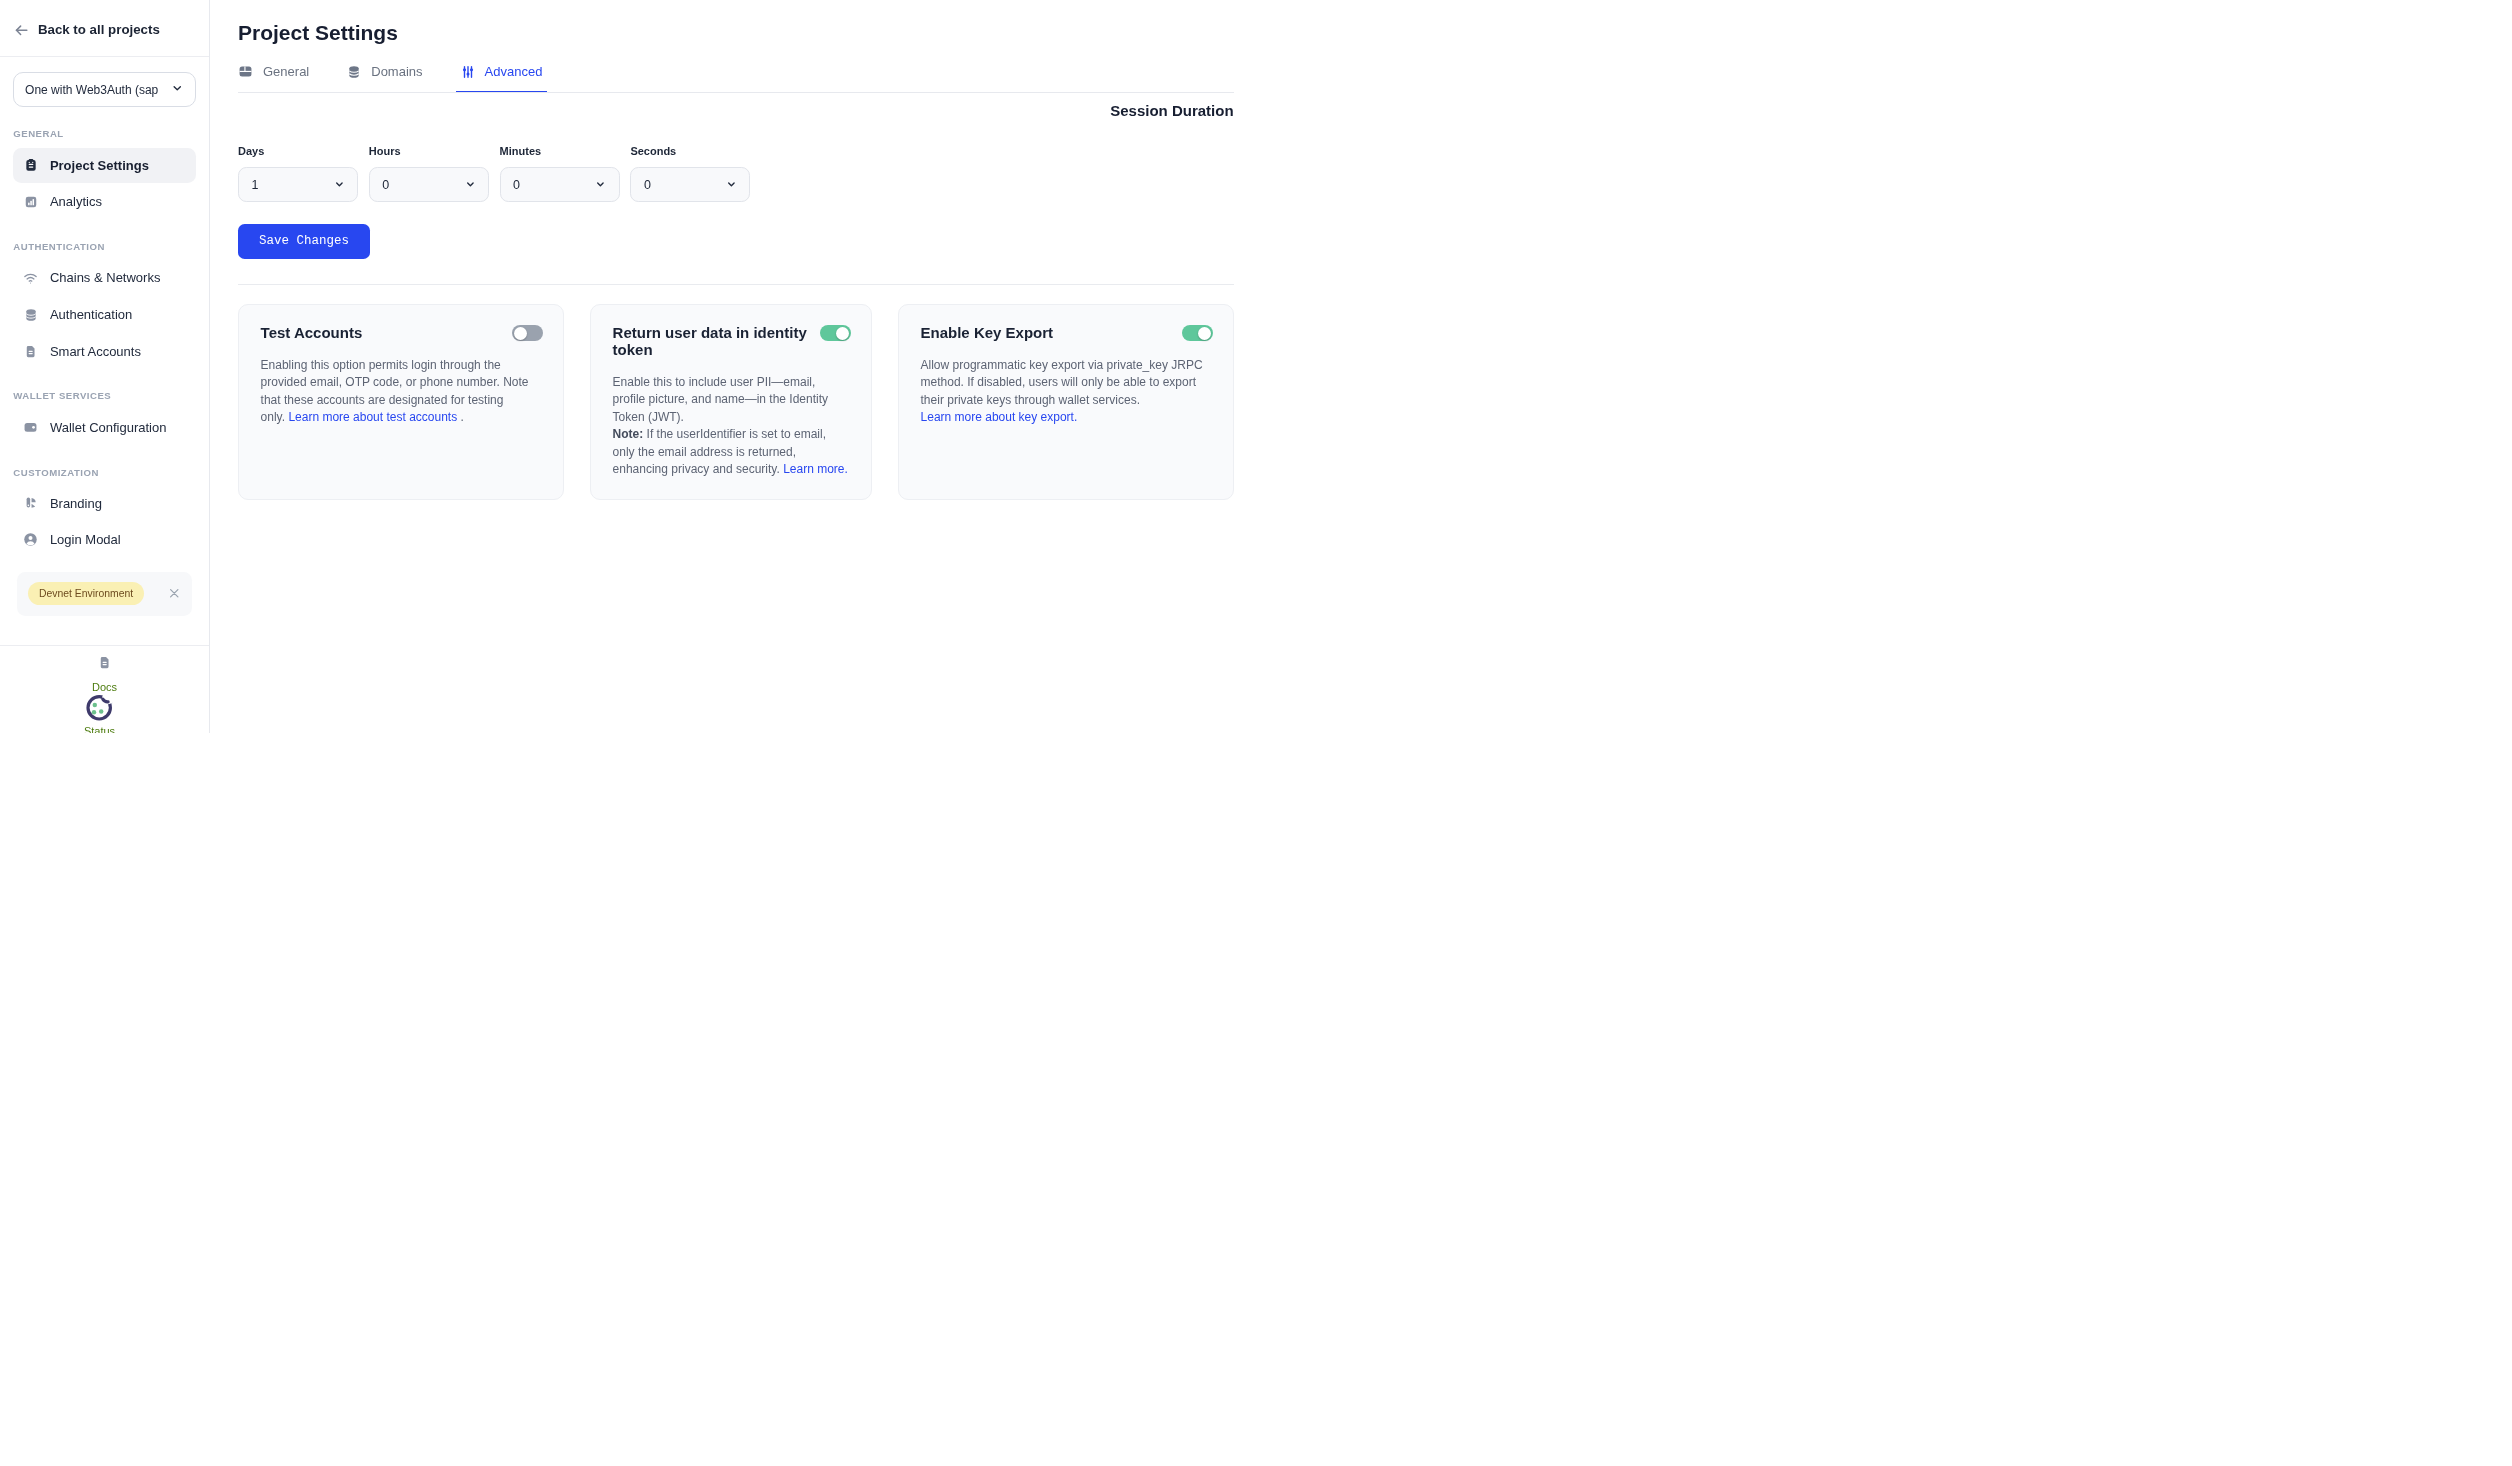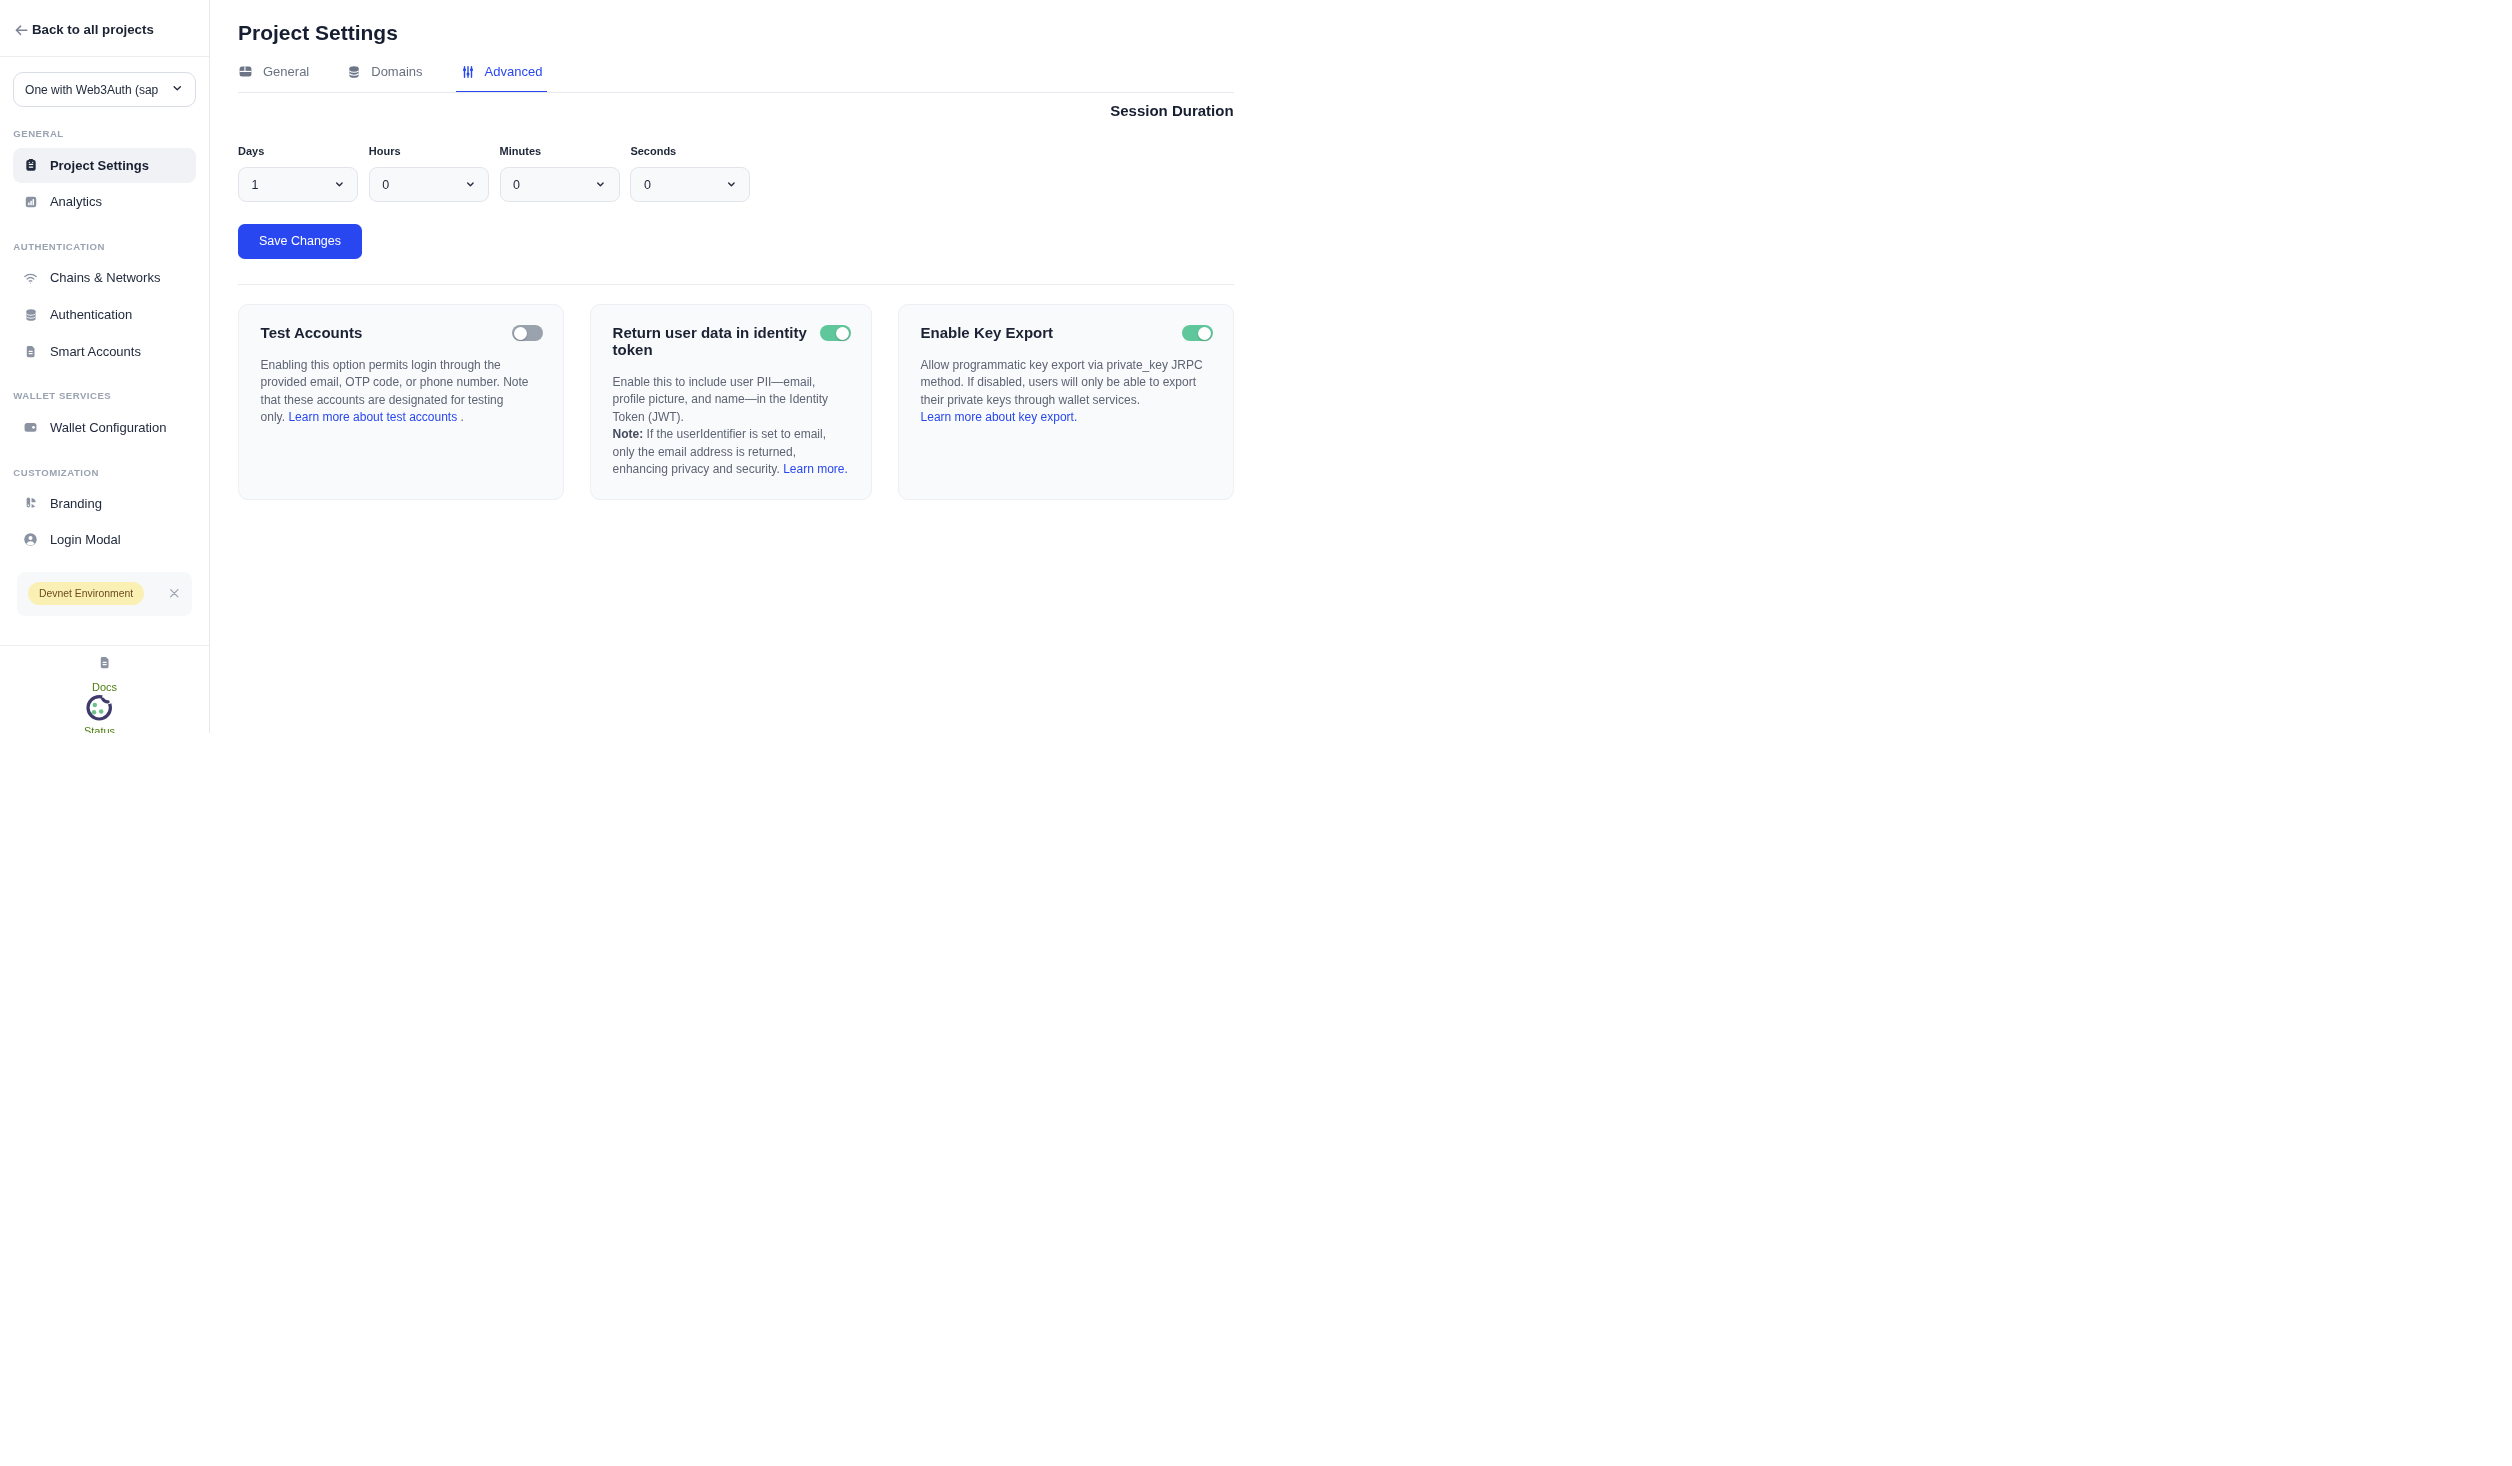--- a/index.html
+++ b/index.html
@@ -3,21 +3,21 @@
 <meta charset="utf-8">
 <style>
   * { box-sizing: border-box; margin: 0; padding: 0; }
   html,body { width:1256px; height:733px; }
   body {
     font-family: "Liberation Sans", sans-serif;
     background:#ffffff; color:#1b2436; display:flex; overflow:hidden;
   }
   
   .sidebar { width:210px; min-width:210px; height:733px; border-right:0.8px solid #e7e9ee; display:flex; flex-direction:column; background:#fff; }
-  .back-row { display:flex; align-items:center; gap:2px; padding:21.6px 13.3px 18.3px 13.3px; border-bottom:0.8px solid #ecedf1; }
+  .back-row { display:flex; align-items:center; gap:8px; padding:21.6px 13.3px 18.3px 13.3px; border-bottom:0.8px solid #ecedf1; }
   .back-row .lbl { font-size:13.3px; font-weight:600; color:#1c2434; }
   .back-arrow { color:#7c8494; display:flex; }
   .project-select { margin:15px 13.3px 0 13.3px; height:35px; border:0.8px solid #d9dde5; border-radius:10px; background:#fff;
     display:flex; align-items:center; justify-content:space-between; padding:0 10.8px; cursor:pointer; }
   .project-select .val { font-size:12px; color:#222b3d; white-space:nowrap; overflow:hidden; width:140px; }
   .section-label { margin:21px 13.3px 7.5px 13.3px; font-size:9.6px; font-weight:700; letter-spacing:0.5px; color:#9aa3b2; }
   .nav-item { margin:0.8px 13.3px; height:35px; padding:0 10px; border-radius:8.3px; display:flex; align-items:center; gap:11.6px;
     font-size:13px; font-weight:500; color:#222b3d; cursor:pointer; }
   .nav-item.active { background:#f1f2f5; font-weight:600; color:#181f30; }
   .nav-icon { width:15px; height:15px; display:flex; align-items:center; justify-content:center; color:#8b93a3; }
@@ -42,21 +42,21 @@
   .section-title { margin-top:9px; font-size:15px; font-weight:700; color:#171e31;text-align:right; }
   .desc { margin-top:10.8px; font-size:11.6px; line-height:14px; color:#5d6474; }
   .desc a, .link { color:#2847f0; text-decoration:none; cursor:pointer; }
   .fields { display:flex; gap:10.8px; margin-top:26px; }
   .field { width:120px; }
   .field-label { font-size:11px; font-weight:600; color:#1d2637; margin-bottom:10.8px; }
   .select { height:35px; border:0.8px solid #e1e4ea; background:#f8f9fb; border-radius:8.3px; display:flex; align-items:center;
     justify-content:space-between; padding:0 12.5px; font-size:12.5px; color:#1d2637; cursor:pointer; }
   .select .chev { color:#222b3d; display:flex; }
   .save-btn { margin-top:21.6px; display:inline-block; background:#2847f0; color:#fff; border:none; border-radius:6.6px;
-    height:35px; padding:0 21px; font-size:12.5px; font-weight:500; cursor:pointer; font-family:Liberation Sans, sans-serif; }
+    height:35px; padding:0 21px; font-size:12.5px; font-weight:500; cursor:pointer; font-family:Liberation Mono, monospace; }
   .rule { border:none; border-top:0.8px solid #e9ebef; margin-top:25px; }
   .cards { margin-top:19px; display:flex; flex-direction:row; gap:26px; }
   .card { position:relative; background:#f9fafc; border:0.8px solid #edeff3; border-radius:10px; padding:19px 21.6px 21px 21.6px; }
   .card-title { font-size:15px; font-weight:600; color:#1a2234; }
   .card-body { margin-top:16px; font-size:12px; line-height:17.4px; color:#5d6474; }
   .toggle { position:absolute; top:20px; right:20px; width:31px; height:16.6px; border-radius:830px; background:#9aa2ae; cursor:pointer; }
   .toggle .knob { position:absolute; top:1.7px; left:1.7px; width:13.3px; height:13.3px; border-radius:50%; background:#fff; box-shadow:0 0.8px 1.7px rgba(0,0,0,.25); }
   .toggle.on { background:#5fc79b; }
   .toggle.on .knob { left:auto; right:1.7px; }
   .bold-note { font-weight:700; color:#444c5c; }

